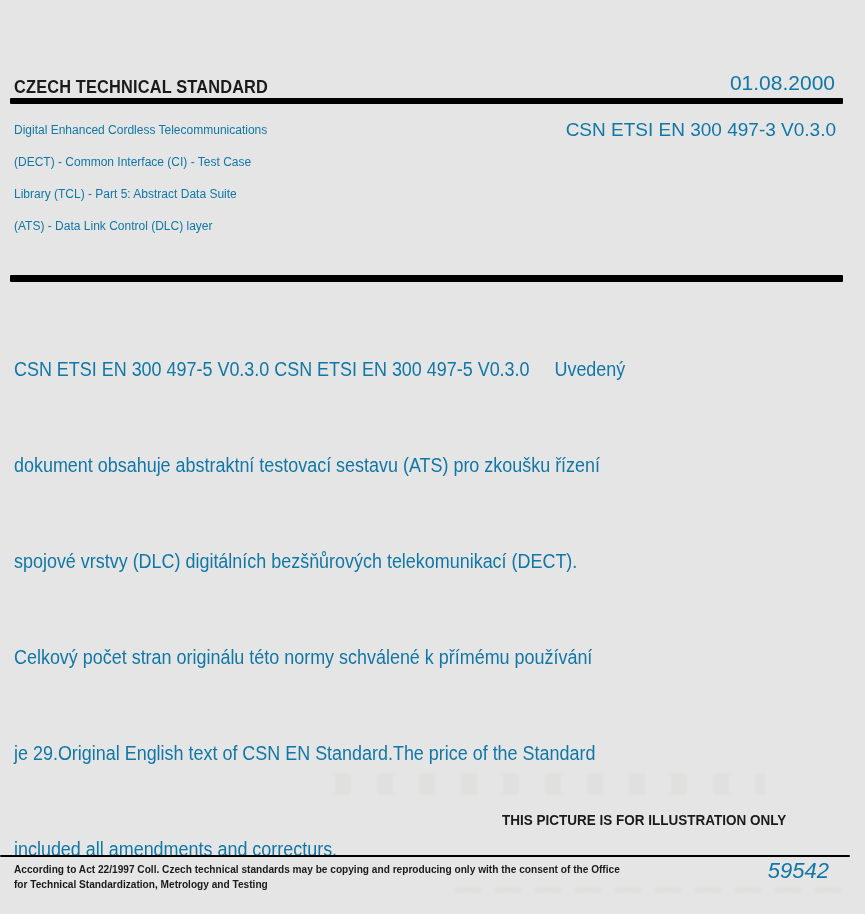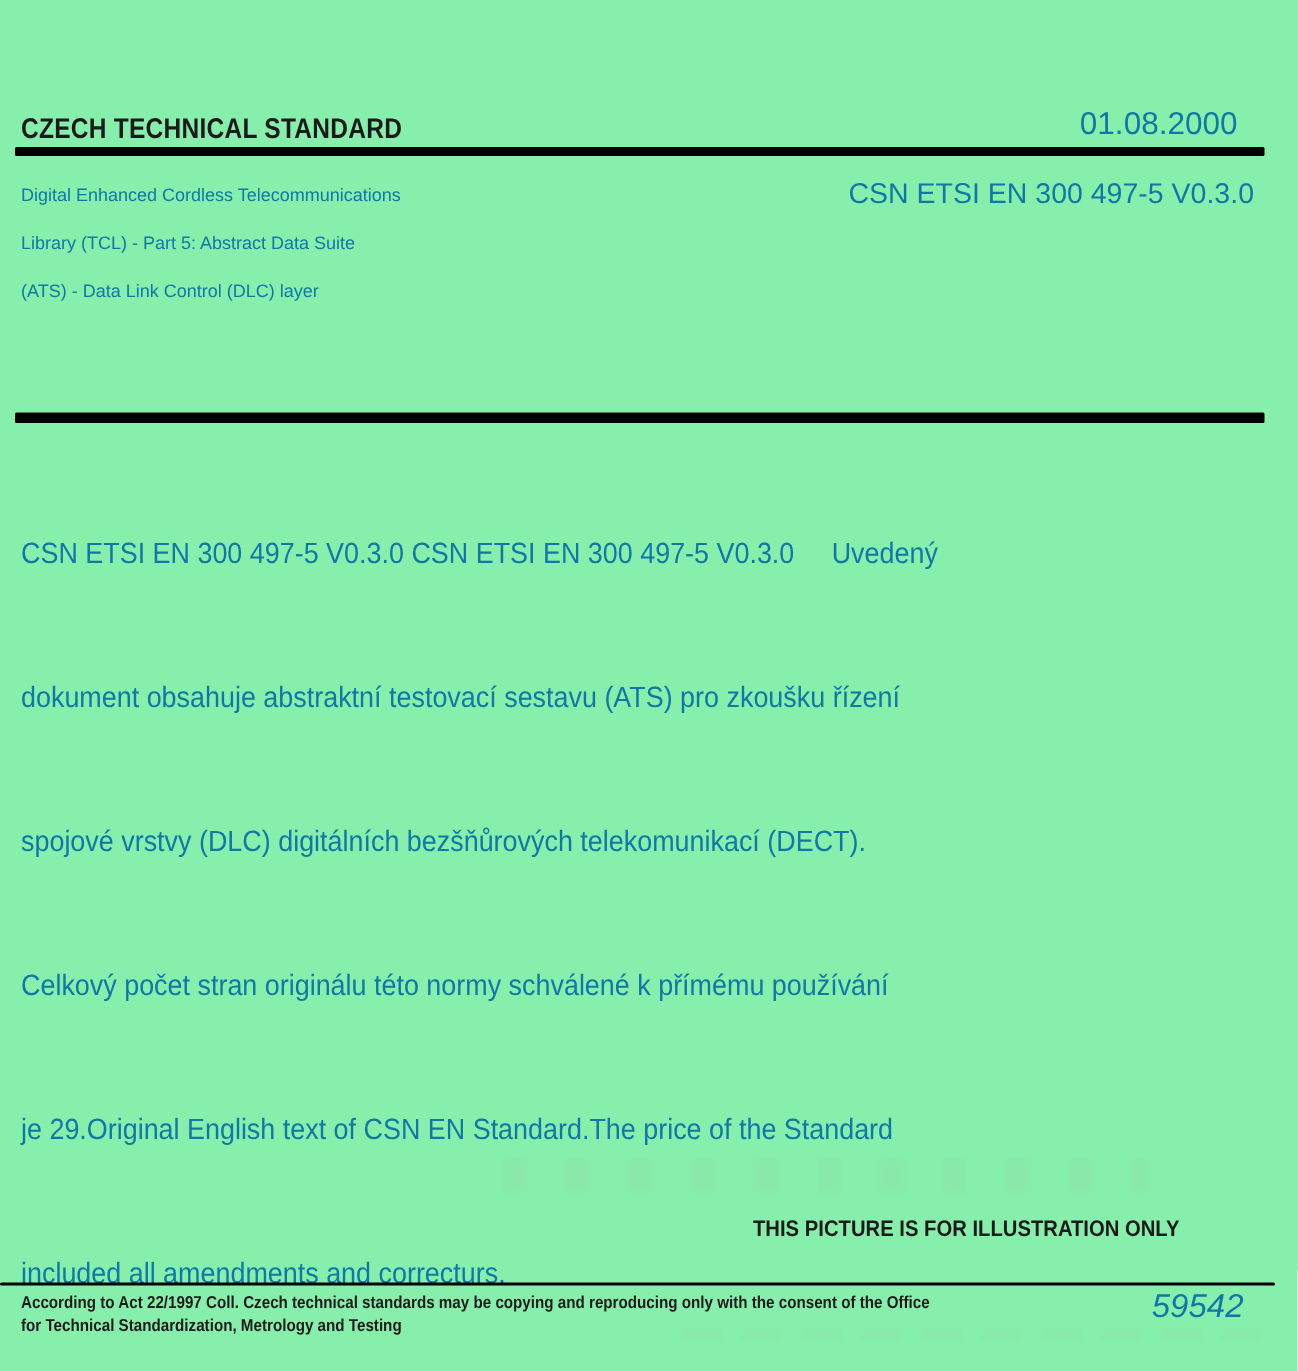--- a/index.html
+++ b/index.html
@@ -1,39 +1,39 @@
 <!DOCTYPE html>
 <html><head>
 <meta charset="utf-8">
 <style>
   * { margin: 0; padding: 0; box-sizing: border-box; }
   html, body { background: #ffffff; }
   .page {
     position: relative;
     width: 865px;
     height: 914px;
-    background: #86efac;
+    background: #e5e5e5;
     overflow: hidden;
     font-family: "Liberation Sans", sans-serif;
   }
   .header-title {
     position: absolute;
     left: 14px;
     top: 76px;
     font-size: 19px;
     font-weight: bold;
     color: #1a1a1a;
     letter-spacing: 0.2px;
     transform: scaleX(0.86);
     transform-origin: 0 50%;
     white-space: nowrap;
   }
   .header-date {
     position: absolute;
-    right: 40px;
+    right: 30px;
     top: 71px;
     font-size: 21px;
     color: #1177a6;
   }
   .rule { position: absolute; background: #000000; border-radius: 1px; }
   .rule-top    { left: 10px; top: 98px;  width: 833px; height: 6px; }
   .rule-mid    { left: 10px; top: 275px; width: 833px; height: 7px; }
   .rule-footer { left: 0px;  top: 855px; width: 850px; height: 2px; }
   .title-block {
     position: absolute;
@@ -121,26 +121,27 @@
 <div class="page">
 
   <div class="header-title">CZECH TECHNICAL STANDARD</div>
 
   <div class="header-date">01.08.2000</div>
 
   <div class="rule rule-top"></div>
 
   <div class="title-block">
     <div>Digital Enhanced Cordless Telecommunications</div>
+    <div>(DECT) - Common Interface (CI) - Test Case</div>
     <div>Library (TCL) - Part 5: Abstract Data Suite</div>
     <div>(ATS) - Data Link Control (DLC) layer</div>
   </div>
 
   <div class="ref-block">
-    <div>CSN ETSI EN 300 497-5 V0.3.0</div>
+    <div>CSN ETSI EN 300 497-3 V0.3.0</div>
   </div>
 
   <div class="rule rule-mid"></div>
 
   <div class="abstract">
     <div>CSN ETSI EN 300 497-5 V0.3.0 CSN ETSI EN 300 497-5 V0.3.0     Uvedený</div>
     <div>dokument obsahuje abstraktní testovací sestavu (ATS) pro zkoušku řízení</div>
     <div>spojové vrstvy (DLC) digitálních bezšňůrových telekomunikací (DECT).</div>
     <div>Celkový počet stran originálu této normy schválené k přímému používání</div>
     <div>je 29.Original English text of CSN EN Standard.The price of the Standard</div>

